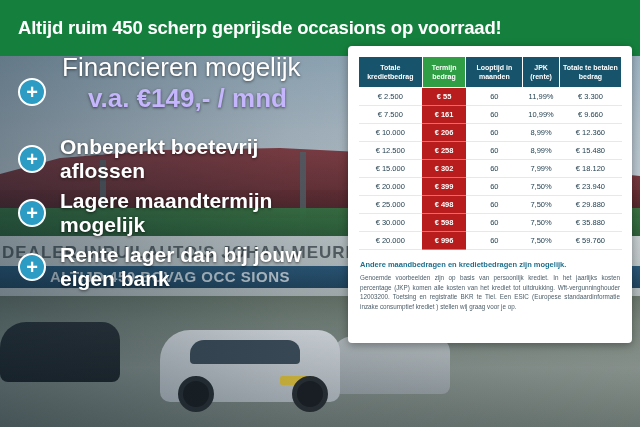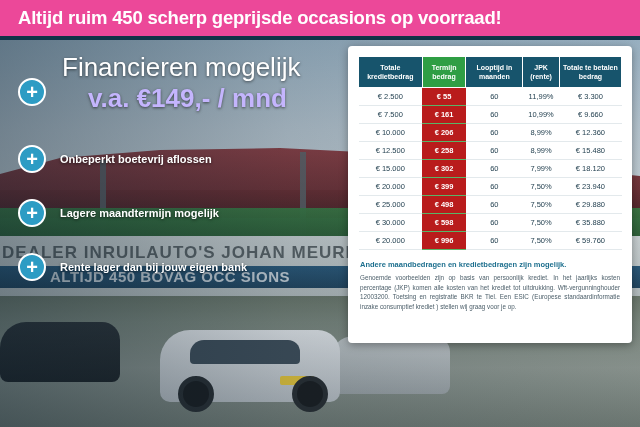--- a/index.html
+++ b/index.html
@@ -104,22 +104,22 @@
     color: #3a4347; font-size: 17px; font-weight: bold; letter-spacing: 1px;
     text-align: center; opacity: .75;
   }
   .photo .shade {
     position: absolute; left: 0; top: 0; width: 640px; height: 387px;
     background: linear-gradient(to right, rgba(10,30,45,.42), rgba(10,30,45,.18) 45%, rgba(10,30,45,.05));
   }
 
   
   .topbar {
-    position: absolute; left: 0; top: 0; width: 640px; height: 36px;
-    background: #ec4899;
+    position: absolute; left: 0; top: 0; width: 640px; height: 56px;
+    background: #15803d;
     display: flex; align-items: center;
   }
   .topbar .headline {
     color: #ffffff;
     font-size: 18.5px;
     font-weight: bold;
     padding-left: 18px;
     letter-spacing: -.2px;
     white-space: nowrap;
   }
@@ -154,21 +154,21 @@
     color: #ffffff; font-size: 20px; font-weight: bold; line-height: 1;
   }
   .headline-block .plus { left: 0; top: 26px; }
   .bullet-row {
     position: relative;
     height: 54px;
     display: flex; align-items: center;
   }
   .bullet-row .plus { position: static; flex: 0 0 28px; margin-right: 14px; }
   .bullet-row .txt {
-    color: #ffffff; font-size: 11px; font-weight: bold;
+    color: #ffffff; font-size: 21px; font-weight: bold;
     text-shadow: 0 1px 3px rgba(0,0,0,.6);
   }
 
   
   .card {
     position: absolute; right: 8px; top: 46px;
     width: 284px; height: 297px;
     background: #ffffff;
     border-radius: 4px;
     box-shadow: 0 2px 8px rgba(0,0,0,.35);

